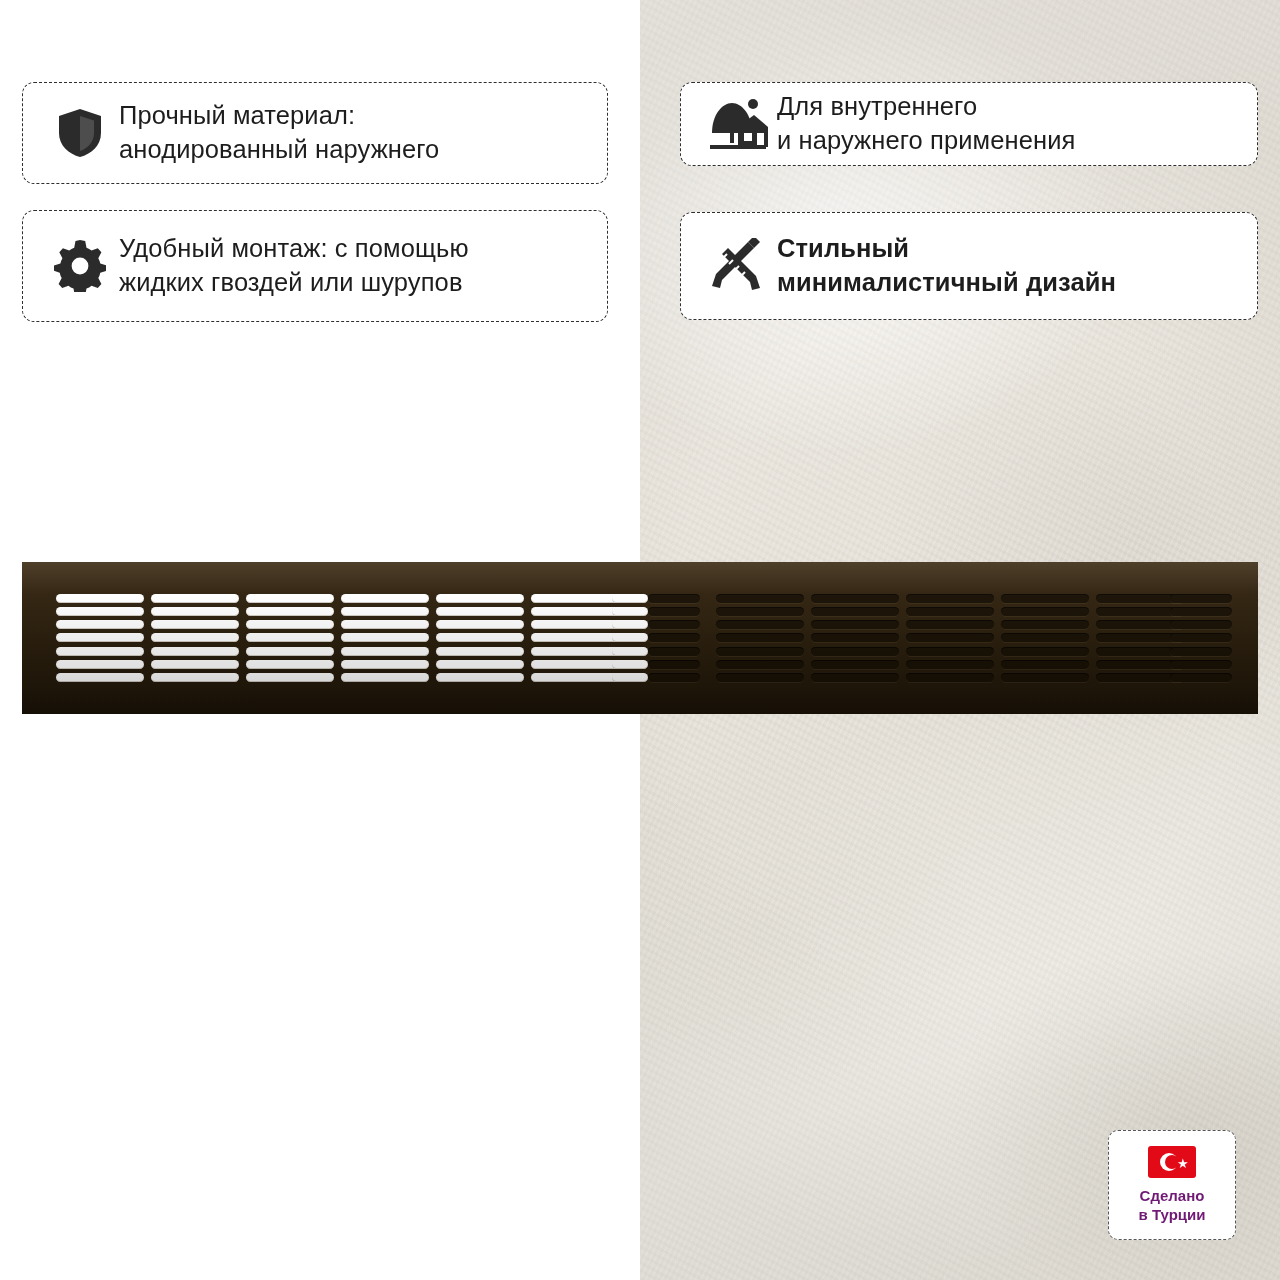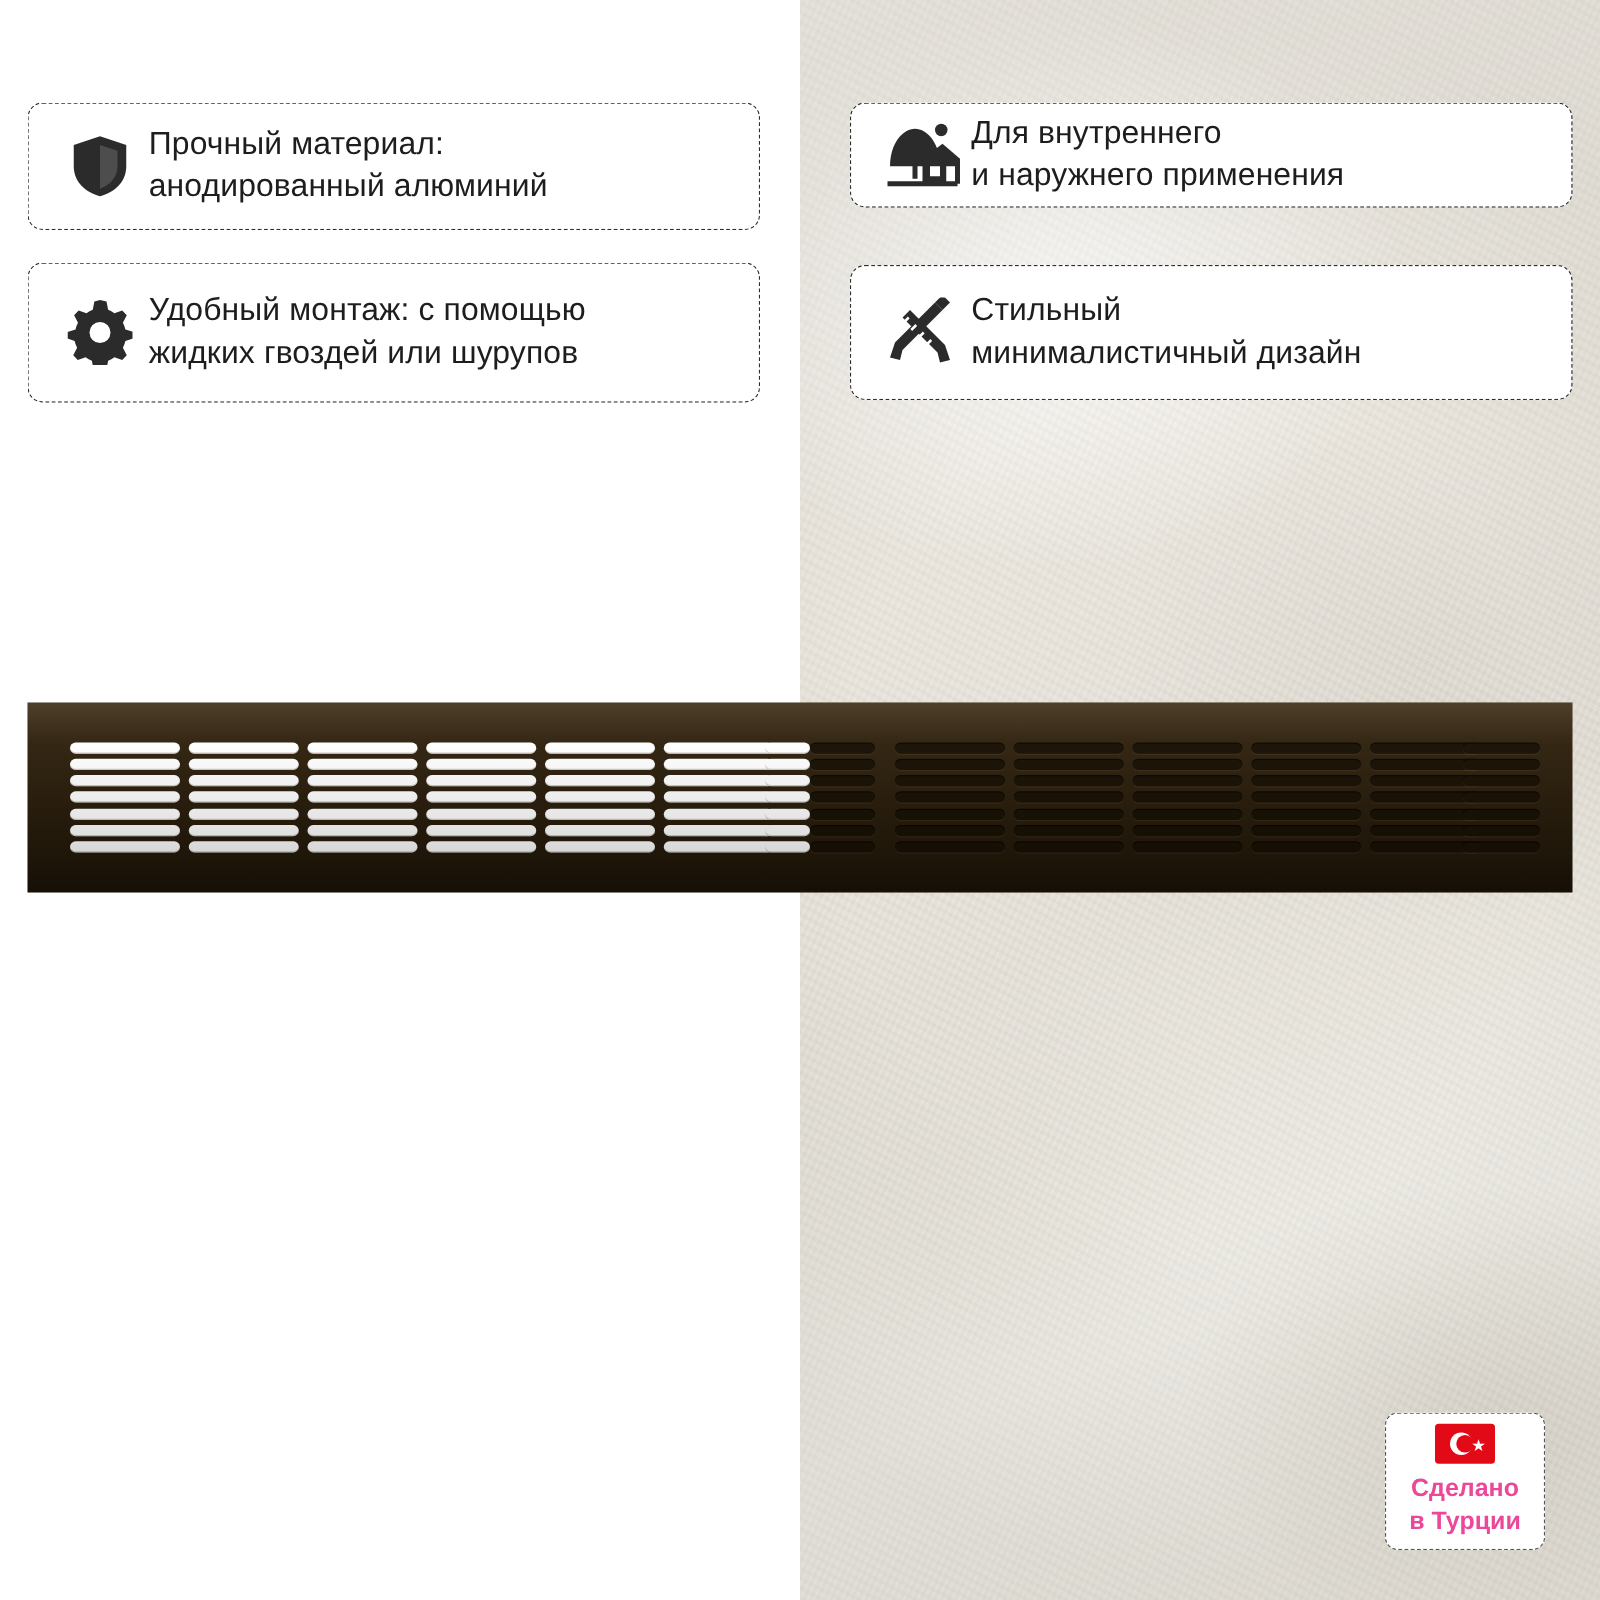--- a/index.html
+++ b/index.html
@@ -79,21 +79,21 @@
     font-size: 25.5px;
     line-height: 1.33;
     color: #1d1d1d;
     letter-spacing: 0.1px;
     white-space: pre-line;
   }
 
   #card-material { left: 22px;  top: 82px;  width: 586px; height: 102px; }
   #card-mount    { left: 22px;  top: 210px; width: 586px; height: 112px; }
   #card-usage    { left: 680px; top: 82px;  width: 578px; height: 84px; }
-  #card-design   { left: 680px; top: 212px; width: 578px; height: 108px; }
+  #card-design   { left: 680px; top: 212px; width: 578px; height: 108px; font-weight: bold; }
 
   
   .grille {
     position: absolute;
     left: 22px;
     top: 562px;
     width: 1236px;
     height: 152px;
     background: linear-gradient(180deg, #3a2a12 0%, #31230f 18%, #2b1f0d 50%, #241a0b 82%, #1d1408 100%);
     overflow: hidden;
@@ -166,23 +166,23 @@
     background: #e30a17;
   }
   .flag .star {
     position: absolute;
     left: 29px; top: 11px;
     color: #ffffff;
     font-size: 13px;
     line-height: 13px;
   }
   #made-badge .badge-text {
-    font-size: 20px;
+    font-size: 15px;
     font-weight: bold;
-    color: #ec4899;
+    color: #701a75;
     text-align: center;
     line-height: 1.28;
     white-space: pre-line;
   }
 </style>
 </head>
 <body>
 
 <div class="stage">
 
@@ -191,21 +191,21 @@
   <div class="bg-right-vignette"></div>
 
   <div class="card" id="card-material">
     <span class="icon">
       <svg width="48" height="52" viewBox="0 0 48 52" aria-hidden="true">
         <path d="M24 2 L45 9 V26 C45 39 35 47 24 50 C13 47 3 39 3 26 V9 Z" fill="#2b2b2b"></path>
         <path d="M24 9 L38 13.5 V26 C38 35.5 31 41.5 24 44 V9 Z" fill="#ffffff" opacity="0.16"></path>
       </svg>
     </span>
     <span class="label">Прочный материал:
-анодированный алюминий</span>
+анодированный наружнего</span>
   </div>
 
   <div class="card" id="card-mount">
     <span class="icon">
       <svg width="52" height="52" viewBox="0 0 52 52" aria-hidden="true">
         <path fill="#2b2b2b" d="M26 0 l5.2 1.1 1.3 6.6 a19 19 0 0 1 5 2.9 l6.3-2.3 3.6 3.9 -3.1 6 a19 19 0 0 1 2 5.4 l6.4 1.9 0 5.3 -6.4 1.9 a19 19 0 0 1 -2 5.4 l3.1 6 -3.6 3.9 -6.3-2.3 a19 19 0 0 1 -5 2.9 l-1.3 6.6 -5.2 1.1 -5.2-1.1 -1.3-6.6 a19 19 0 0 1 -5-2.9 l-6.3 2.3 -3.6-3.9 3.1-6 a19 19 0 0 1 -2-5.4 L0 30.8 0 25.5 6.4 23.6 a19 19 0 0 1 2-5.4 l-3.1-6 3.6-3.9 6.3 2.3 a19 19 0 0 1 5-2.9 L21.5 1.1 Z"></path>
         <circle cx="26" cy="26" r="8.4" fill="#ffffff"></circle>
       </svg>
     </span>
     <span class="label">Удобный монтаж: с помощью

